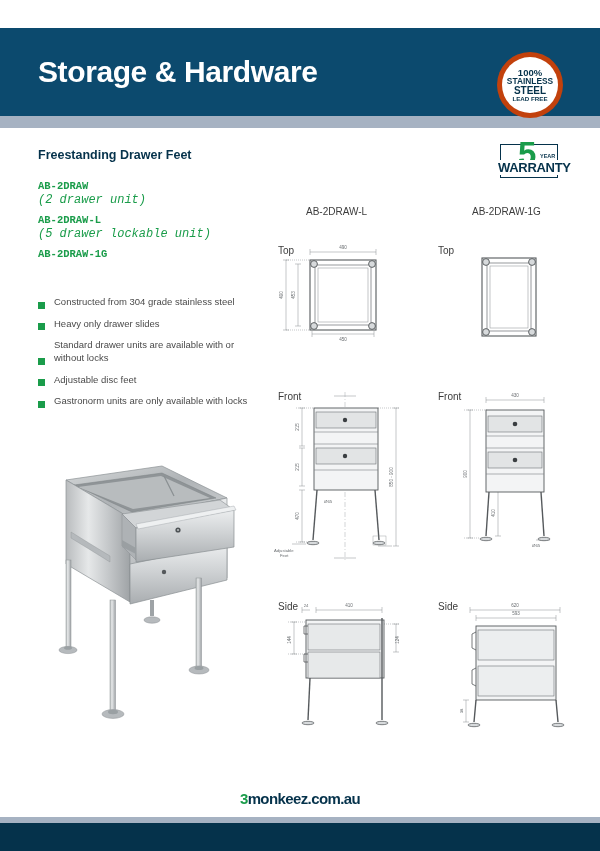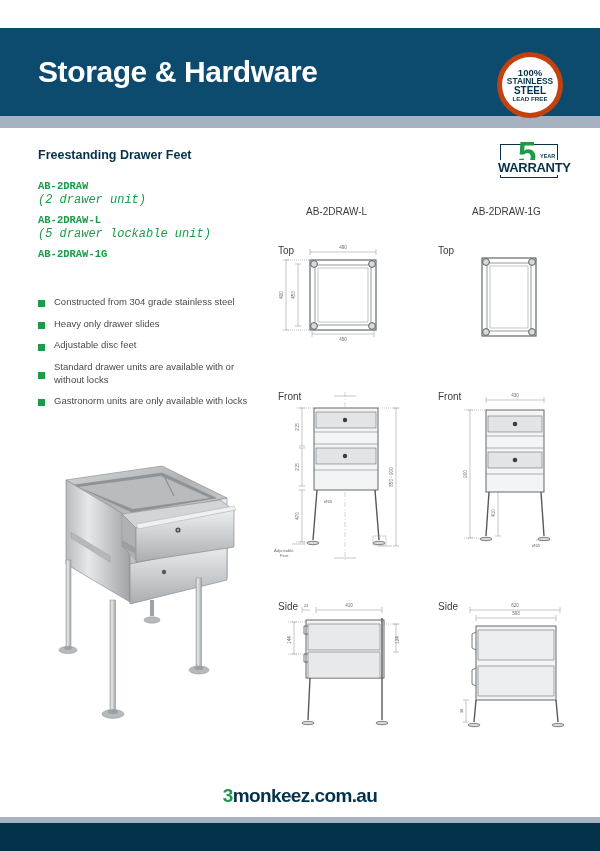--- a/index.html
+++ b/index.html
@@ -129,21 +129,21 @@
     line-height: 1.25;
   }
 
   .features {
     position: absolute;
     left: 38px; top: 296px;
     width: 215px;
   }
   .feature {
     display: flex;
-    align-items: center;
+    align-items: flex-end;
     margin-bottom: 9px;
   }
   .bullet {
     width: 7px; height: 7px;
     background: #1a9c4a;
     margin-right: 9px;
     margin-top: 3px;
     flex-shrink: 0;
   }
   .feature-text {
@@ -184,21 +184,21 @@
     position: absolute;
     left: 0; bottom: 28px;
     width: 600px; height: 6px;
     background: #a6b2c2;
   }
   .logo {
     position: absolute;
     left: 0; bottom: 44px;
     width: 600px;
     text-align: center;
-    font-size: 19px;
+    font-size: 15px;
     font-weight: bold;
     letter-spacing: -0.6px;
   }
   .logo-3 { color: #1a9c4a; }
   .logo-rest { color: #05324b; }
 </style>
 </head>
 <body>
 
 <div class="header">
@@ -242,25 +242,25 @@
   <div class="feature">
     <div class="bullet"></div>
     <div class="feature-text">Constructed from 304 grade stainless steel</div>
   </div>
   <div class="feature">
     <div class="bullet"></div>
     <div class="feature-text">Heavy only drawer slides</div>
   </div>
   <div class="feature">
     <div class="bullet"></div>
-    <div class="feature-text">Adjustable disc feet</div>
+    <div class="feature-text">Standard drawer units are available with or without locks</div>
   </div>
   <div class="feature">
     <div class="bullet"></div>
-    <div class="feature-text">Standard drawer units are available with or without locks</div>
+    <div class="feature-text">Adjustable disc feet</div>
   </div>
   <div class="feature">
     <div class="bullet"></div>
     <div class="feature-text">Gastronorm units are only available with locks</div>
   </div>
 </div>
 
 <svg class="photo" viewBox="0 0 205 302">
   <defs>
     <linearGradient id="steelV" x1="0" y1="0" x2="1" y2="0">

